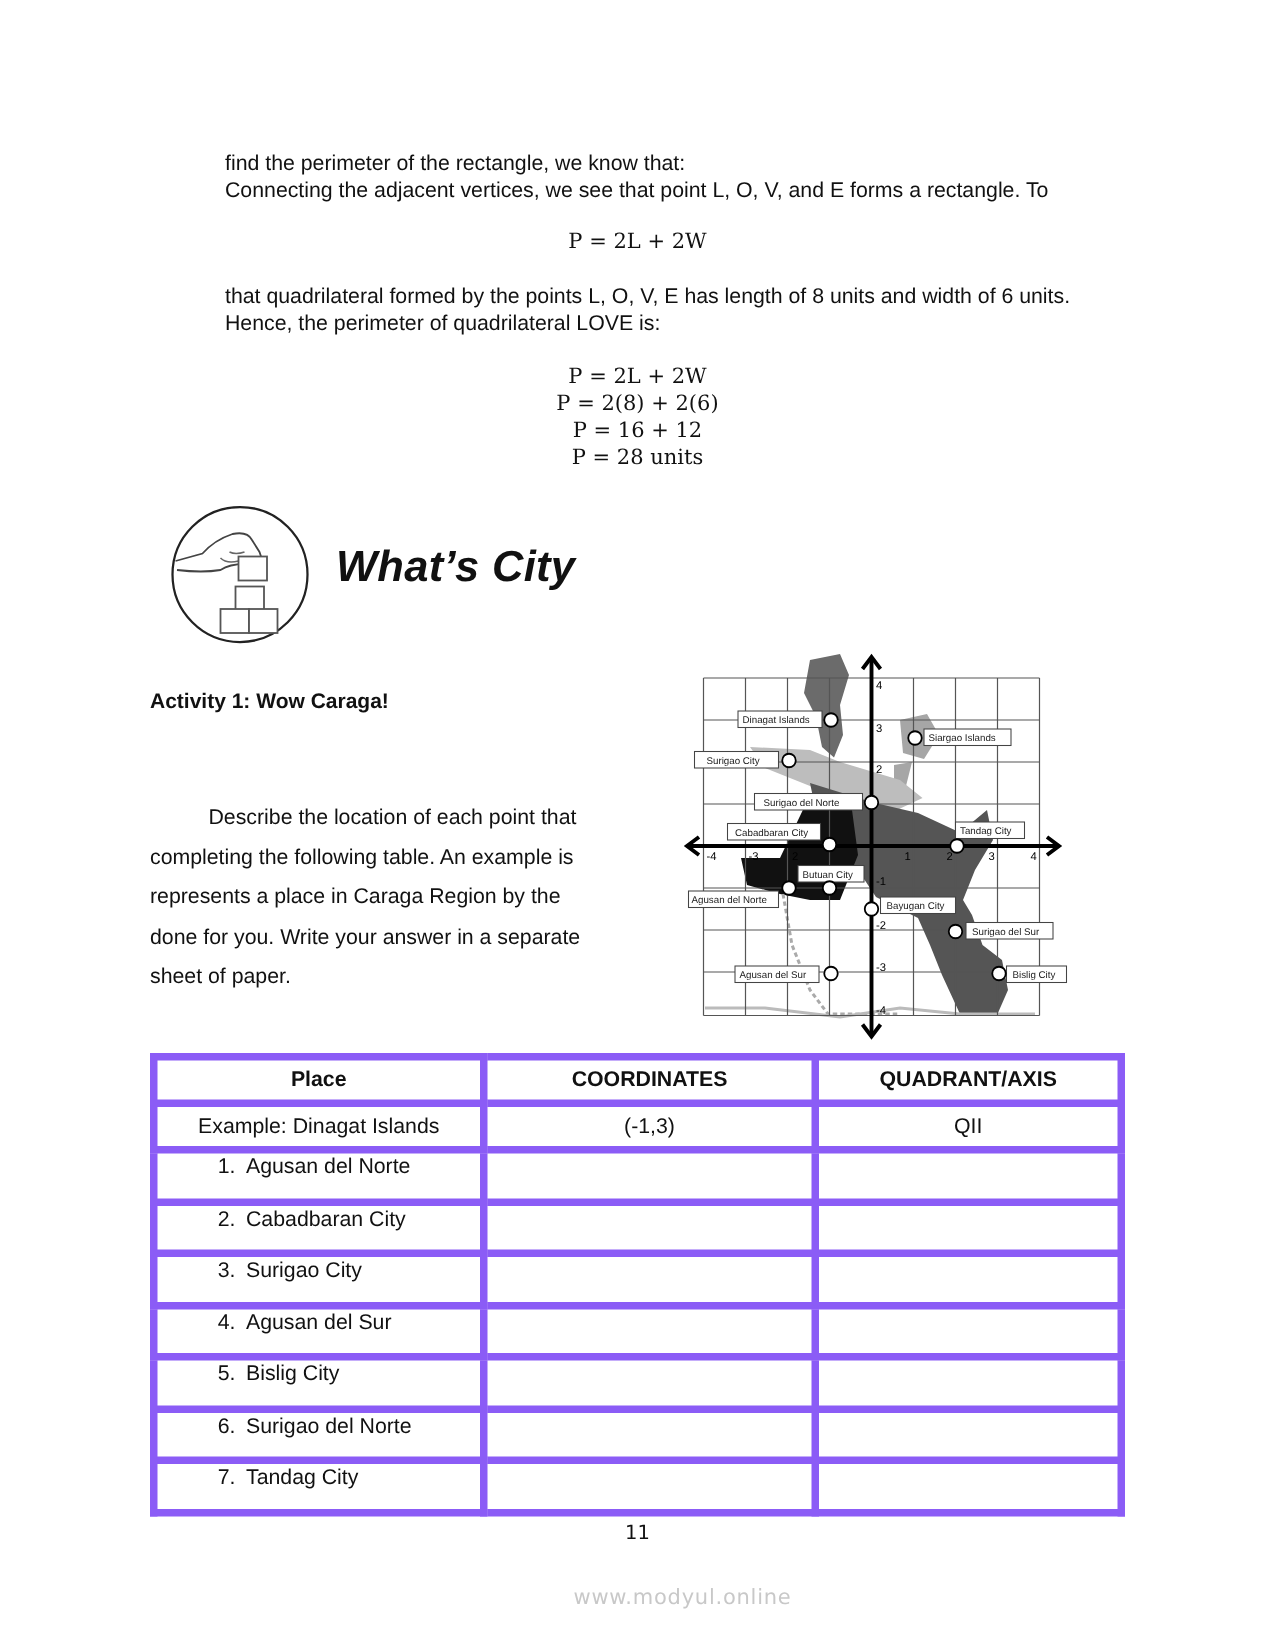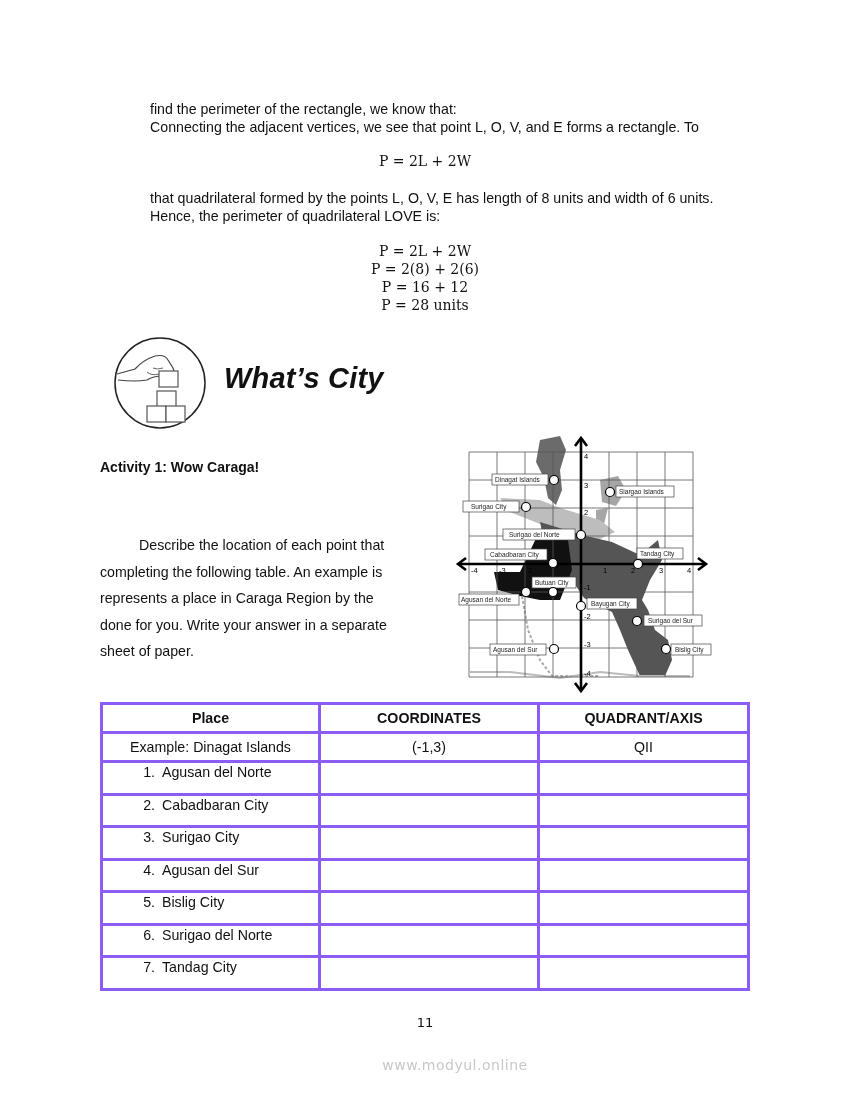--- a/index.html
+++ b/index.html
@@ -4,21 +4,21 @@
 <style>
   html, body { margin:0; padding:0; background:#fff; }
   body { width:850px; height:1100px; position:relative; overflow:hidden; font-family:"Liberation Sans", sans-serif; color:#111; }
   .abs { position:absolute; }
   .para { font-size:14.2px; line-height:18px; }
   .math { font-family:"DejaVu Serif", "Liberation Serif", serif; font-size:14px; text-align:center; width:850px; left:0; }
   .title { font-size:29px; font-weight:bold; font-style:italic; letter-spacing:0.2px; }
   .act-title { font-size:14px; font-weight:bold; }
   .desc { font-size:14.2px; line-height:26.5px; width:320px; }
   table.t { border-collapse:collapse; position:absolute; left:100px; top:702px; width:650px; font-size:14.2px; }
-  table.t td, table.t th { border:3px solid #8b5cf6; padding:0; }
+  table.t td, table.t th { border:5px solid #8b5cf6; padding:0; }
   table.t th { height:26px; font-weight:bold; text-align:center; }
   table.t td.ex { height:26px; text-align:center; }
   table.t td.row { height:28.5px; vertical-align:top; padding-top:1px; }
   .num { display:inline-block; width:52px; text-align:right; padding-right:7px; }
   .pg { font-family:"DejaVu Sans", sans-serif; font-size:13px; text-align:center; width:850px; left:0; }
   .wm { font-family:"DejaVu Sans", sans-serif; font-size:14px; color:#c8c8c8; text-align:center; width:850px; left:0; letter-spacing:0.5px; }
 </style>
 </head>
 <body>
 

